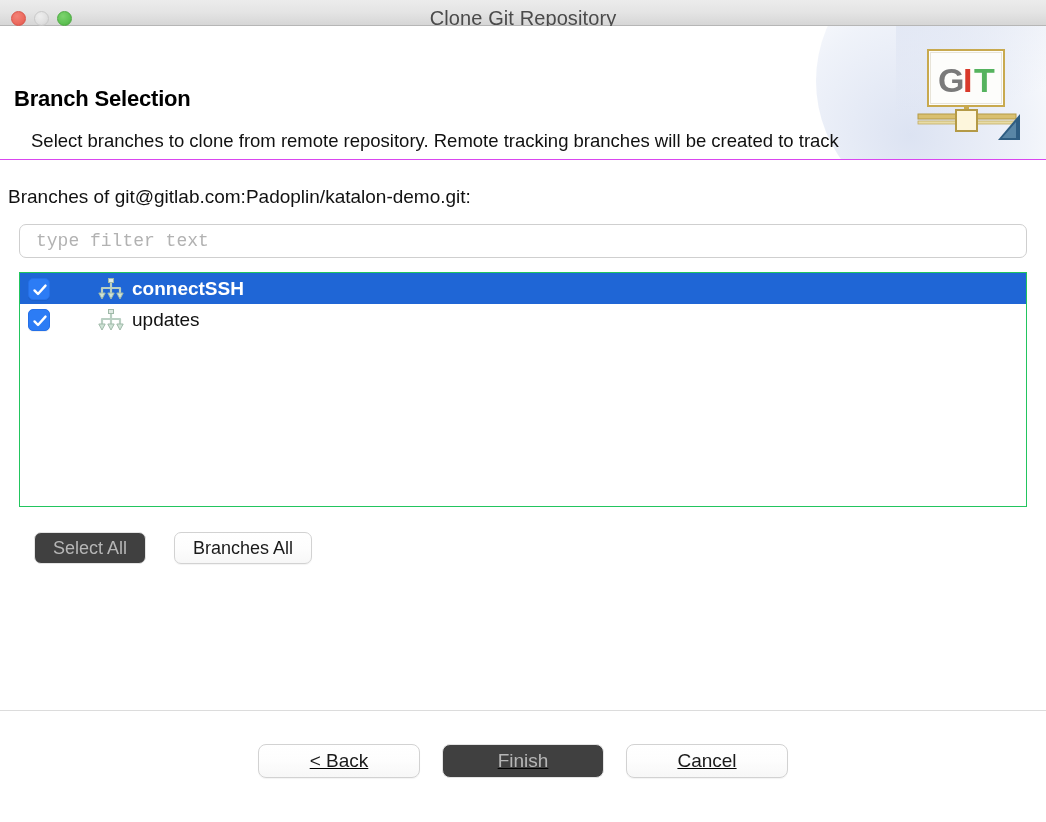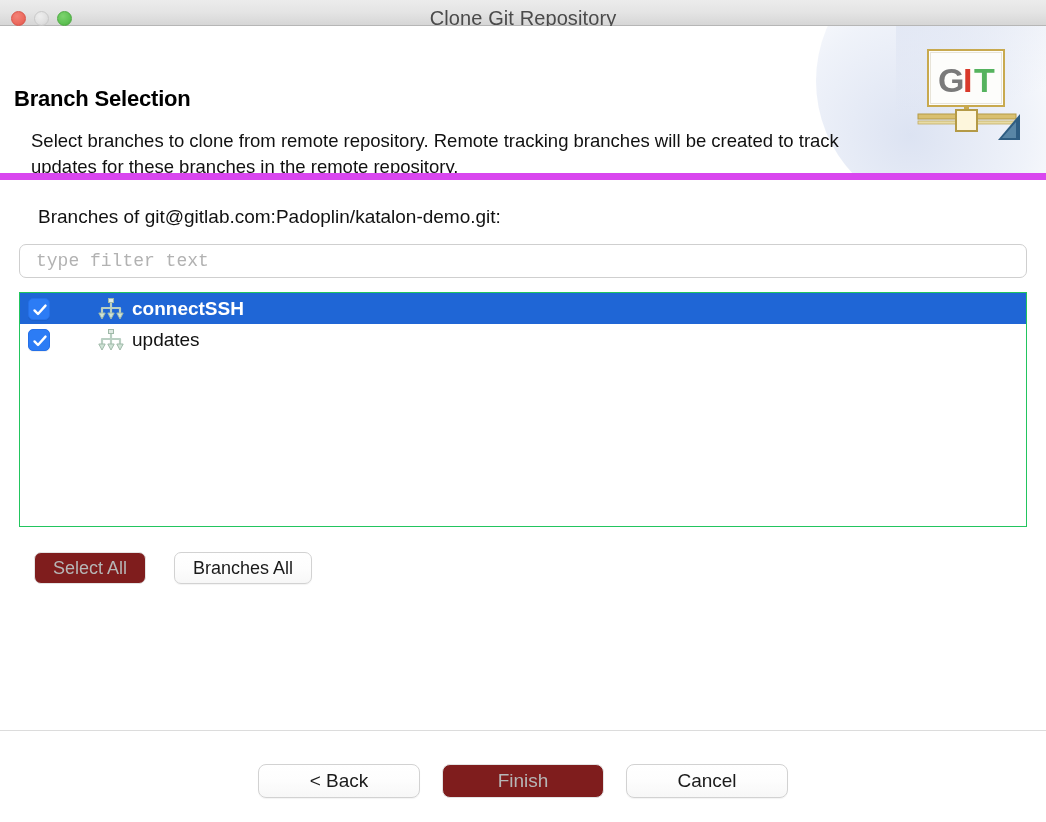--- a/index.html
+++ b/index.html
@@ -63,23 +63,23 @@
     top: 7px;
     text-align: center;
     font-size: 20px;
     color: #4a4a4a;
     letter-spacing: 0.1px;
   }
 
   
   .header {
     position: relative;
-    height: 154px;
-    background: #ffffff;
-    border-bottom: 7px solid #d946ef;
+    height: 134px;
+    background: #ffffff;
+    border-bottom: 1px solid #d946ef;
     box-sizing: border-box;
     overflow: hidden;
   }
   .header-wash {
     position: absolute;
     right: -40px;
     top: -80px;
     width: 270px;
     height: 270px;
     border-radius: 50%;
@@ -126,21 +126,21 @@
   
   .content {
     position: relative;
     height: 551px;
     background: #ffffff;
     border-bottom: 1px solid #dcdcdc;
     box-sizing: border-box;
   }
   .branches-label {
     position: absolute;
-    left: 38px;
+    left: 8px;
     top: 26px;
     font-size: 19px;
     color: #111111;
   }
   .filter-input {
     position: absolute;
     left: 19px;
     top: 64px;
     width: 1008px;
     height: 34px;
@@ -228,38 +228,39 @@
     height: 32px;
     line-height: 30px;
     box-sizing: border-box;
     box-shadow: 0 1px 1px rgba(0,0,0,0.05);
     cursor: default;
     white-space: nowrap;
   }
   .btn.disabled {
     color: #b6b6b6;
     border-color: #e4e4e4;
-    background: #7f1d1d;
+    background: #404040;
     box-shadow: none;
     text-align: center;
   }
 
   
   .footer {
     position: relative;
     height: 97px;
     background: #ffffff;
   }
   .footer-buttons {
     position: absolute;
     left: 0; right: 0;
     top: 33px;
     display: flex;
     justify-content: center;
     gap: 22px;
+    text-decoration: underline;
   }
   .btn-wide {
     width: 162px;
     height: 34px;
     line-height: 32px;
     padding: 0;
     text-align: center;
     font-size: 19px;
     border-radius: 8px;
   }

